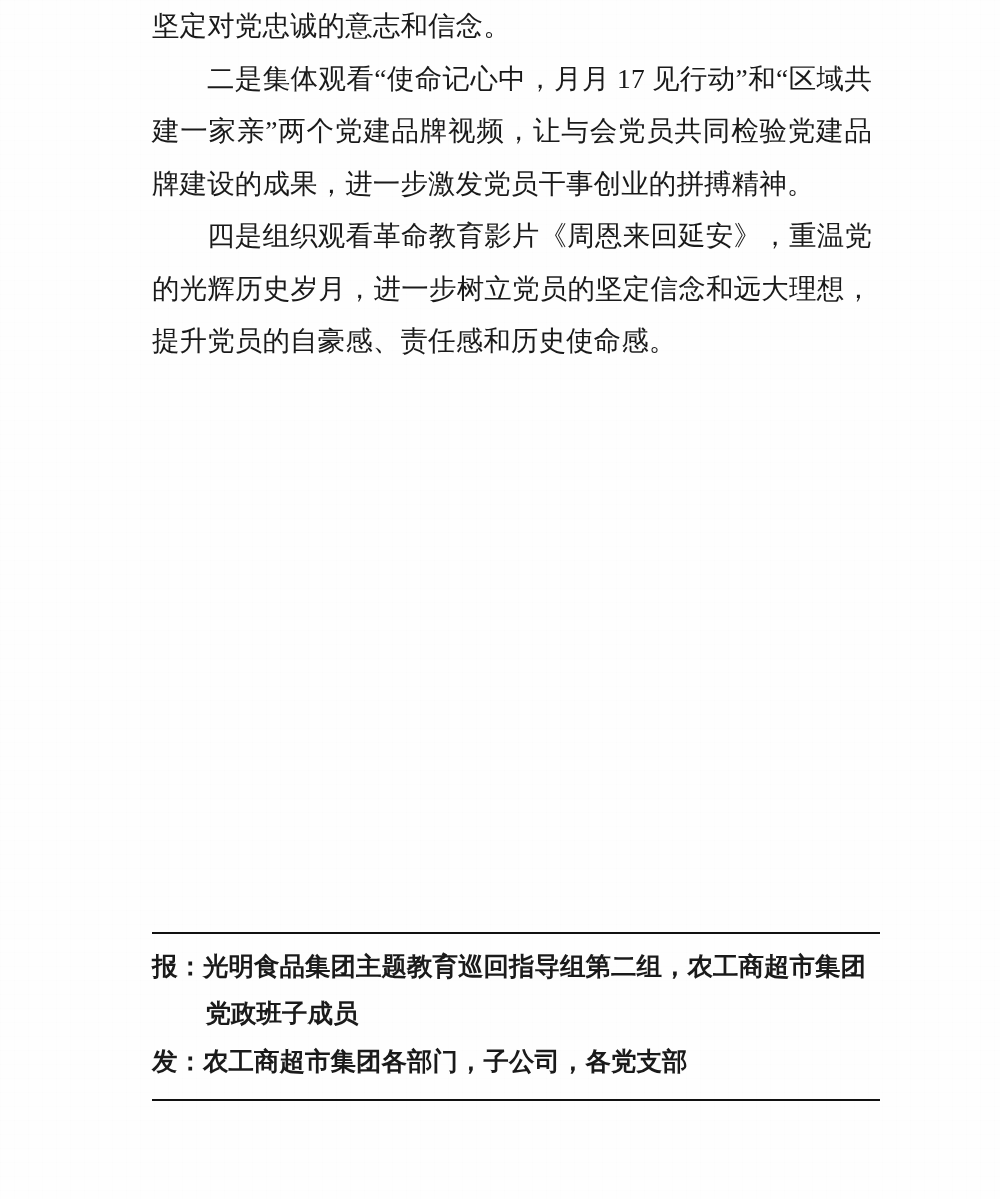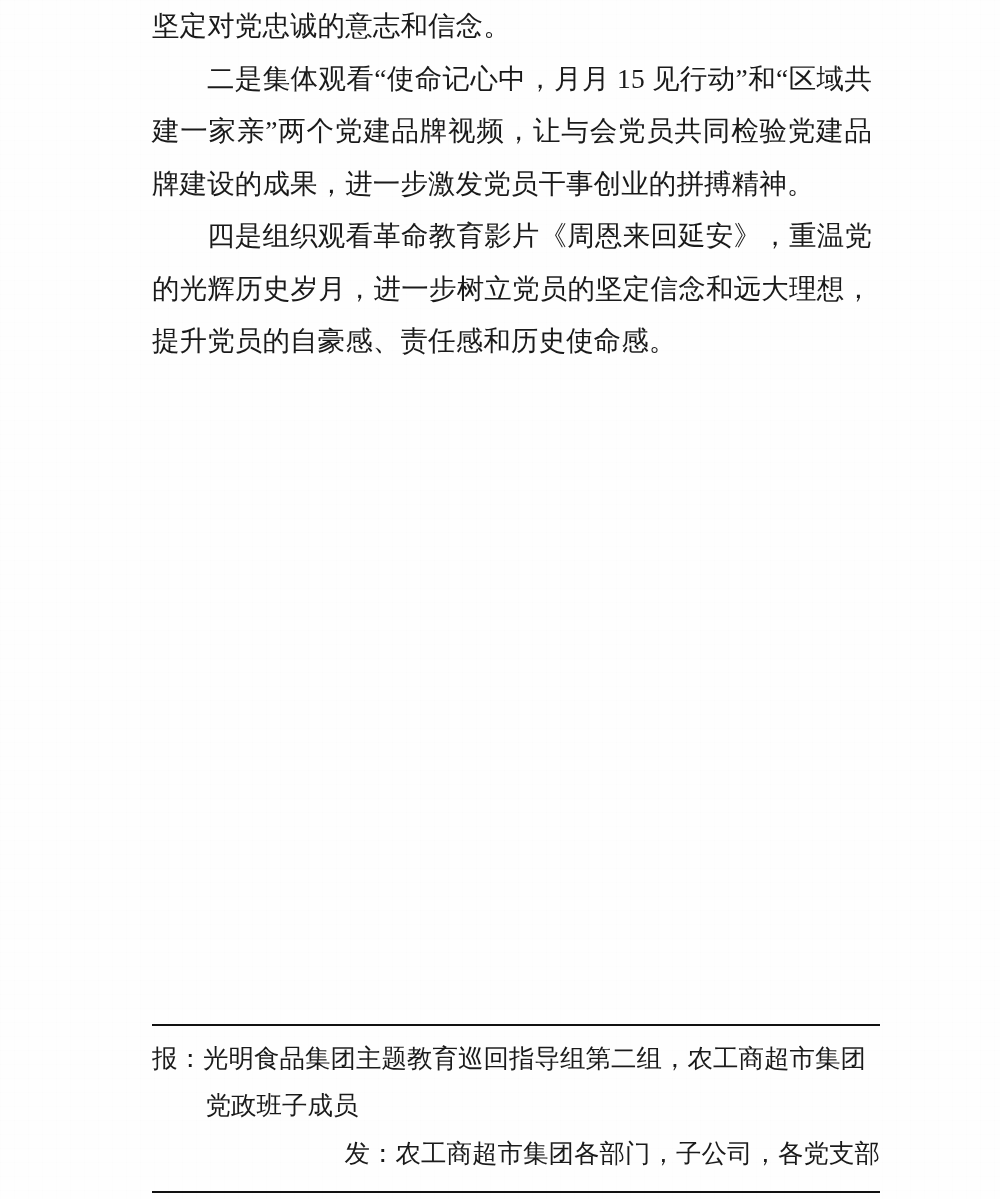--- a/index.html
+++ b/index.html
@@ -64,22 +64,23 @@
   }
 
   .para.wide-indent {
     text-indent: 2.45em;
   }
 
   
   .footer {
     position: absolute;
     left: 152px;
-    top: 1024px;
+    top: 932px;
     width: 728px;
+    font-weight: bold;
   }
 
   .rule {
     width: 728px;
     height: 0;
     border-top: 2.4px solid #111111;
   }
 
   .rule.bottom {
     margin-top: 0;
@@ -94,37 +95,36 @@
 
   .footer-line {
     margin: 0;
     padding-left: 2.1em;
     text-indent: -2.1em;
     text-align: left;
   }
 
   .footer-line + .footer-line {
     margin-top: 1px;
-    text-align: right;
   }
 
   .spacer-after-footer-text {
     height: 14px;
   }
 </style>
 </head>
 <body>
 
 <div class="page">
 
   <div class="content">
     <div class="body-text">
       <p class="para no-indent">坚定对党忠诚的意志和信念。</p>
 
-      <p class="para">二是集体观看“使命记心中，月月 15 见行动”和“区域共建一家亲”两个党建品牌视频，让与会党员共同检验党建品牌建设的成果，进一步激发党员干事创业的拼搏精神。</p>
+      <p class="para">二是集体观看“使命记心中，月月 17 见行动”和“区域共建一家亲”两个党建品牌视频，让与会党员共同检验党建品牌建设的成果，进一步激发党员干事创业的拼搏精神。</p>
 
 
       <p class="para">四是组织观看革命教育影片《周恩来回延安》，重温党的光辉历史岁月，进一步树立党员的坚定信念和远大理想，提升党员的自豪感、责任感和历史使命感。</p>
 
     </div>
   </div>
 
   <div class="footer">
     <div class="rule"></div>
 

